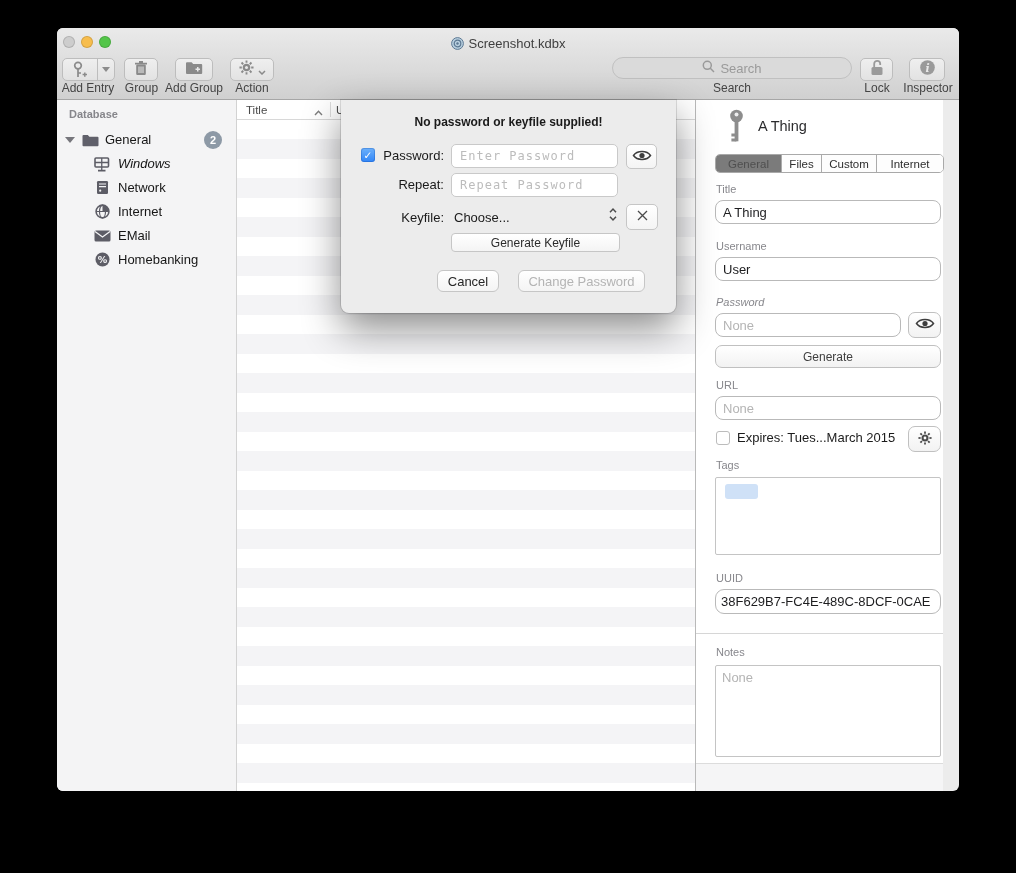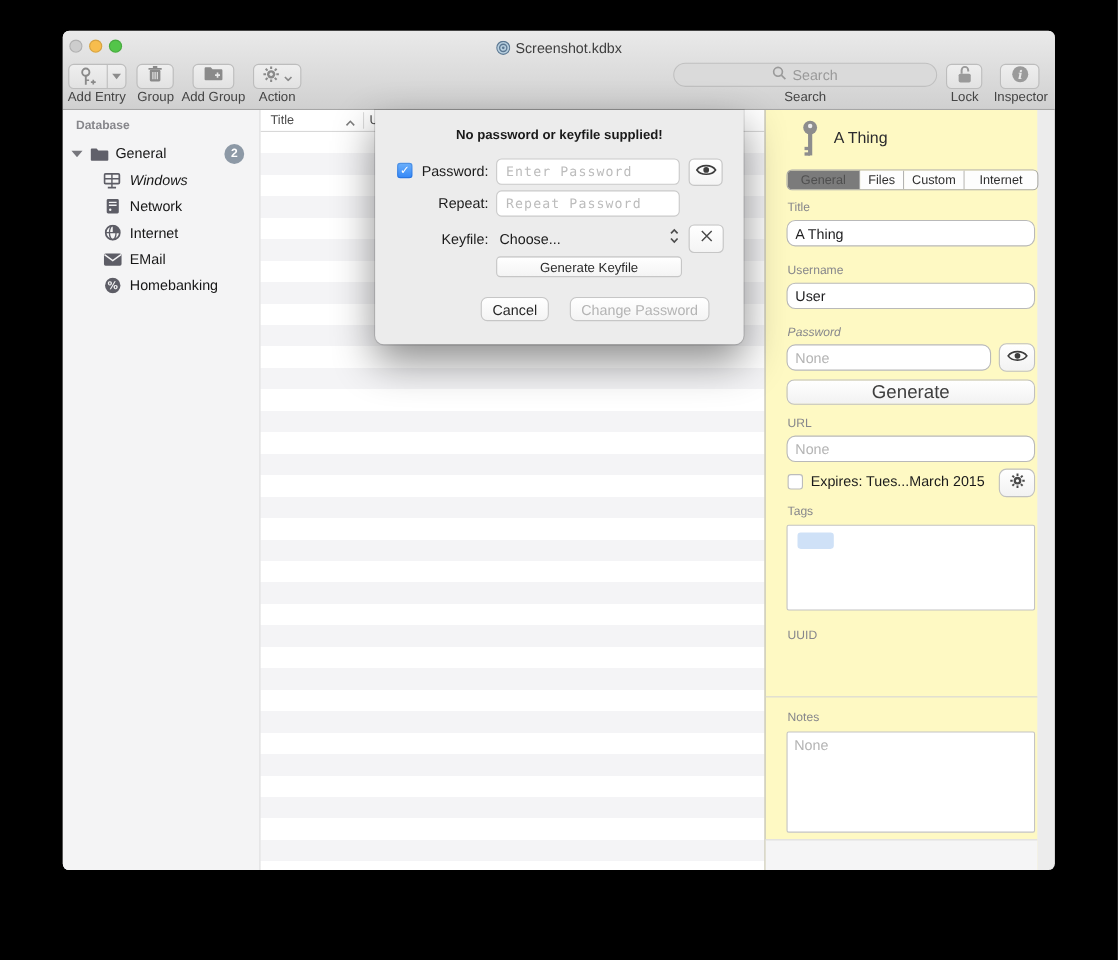--- a/index.html
+++ b/index.html
@@ -44,29 +44,29 @@
            text-align:center; line-height:18px; }
 
   .entrylist { position:absolute; left:180px; top:72px; width:458px; bottom:0; background:#fff; }
   .list-header { position:absolute; left:0; right:0; top:0; height:20px; background:#fff;
                  border-bottom:1px solid #d8d8d8; font-size:11.5px; color:#4a4a4a; }
   .col-div { position:absolute; top:2px; bottom:2px; width:1px; background:#dcdcdc; }
   .stripes { position:absolute; left:0; right:0; top:20px; bottom:0;
              background:repeating-linear-gradient(to bottom,#ffffff 0 19.5px,#f4f4f6 19.5px 39px); }
 
   .inspector { position:absolute; left:638px; top:72px; width:248px; bottom:0;
-               background:#fef9c3; border-left:1px solid #b9b9b9; }
+               background:#ffffff; border-left:1px solid #b9b9b9; }
   .lbl { position:absolute; font-size:11px; color:#87878c; }
   .fld { position:absolute; background:#fff; border:1px solid #b9b9b9; border-radius:8px;
          font-size:13px; color:#1d1d1f; padding:0 7px; outline:none;
          font-family:"Liberation Sans","DejaVu Sans",sans-serif; }
   .fld::placeholder { color:#b4b4b4; }
   .btnw { position:absolute; background:linear-gradient(#ffffff,#f2f2f2); border:1px solid #c0c0c0;
           border-radius:7px; display:flex; align-items:center; justify-content:center;
-          font-size:17px; color:#3f3f3f;text-align:center; }
+          font-size:12px; color:#3f3f3f;text-align:center; }
   .seg { position:absolute; left:19px; top:54px; height:19px; display:flex;
          border:1px solid #a9a9a9; border-radius:5px; overflow:hidden; font-size:11.5px; }
   .seg > div { display:flex; align-items:center; justify-content:center;
                background:#fdfdfd; color:#2e2e2e; border-right:1px solid #ababab; }
   .seg > div:last-child { border-right:none; }
   .seg > div.sel { background:#7b7b7b; color:#4f4f4f; }
   .box { position:absolute; background:#fff; border:1px solid #c4c4c4; border-radius:2px; }
   .chip { position:absolute; left:9px; top:6px; width:33px; height:15px;
           background:#cfe1f7; border-radius:3px; }
   .hline { position:absolute; left:0; right:0; height:1px; background:#d6d6d6; }
@@ -323,20 +323,21 @@
             <circle cx="8" cy="8" r="1.6" fill="#fff"></circle>
           </svg></span>
       </div>
 
     <span class="lbl" style="left:20px; top:359px;">Tags</span>
     <div class="box" style="left:19px; top:377px; width:226px; height:78px;">
       <span class="chip"></span>
     </div>
 
     <span class="lbl" style="left:20px; top:472px;">UUID</span>
+    <input class="fld" style="left: 19px; top: 489px; width: 226px; height: 25px; border-radius: 9px; padding: 0px 5px;" value="38F629B7-FC4E-489C-8DCF-0CAE">
 
     <div class="hline" style="top:533px;"></div>
 
     <span class="lbl" style="left:20px; top:546px;">Notes</span>
     <textarea class="fld" style="left: 19px; top: 565px; width: 226px; height: 92px; border-radius: 2px; border-color: rgb(196, 196, 196); padding: 4px 6px; resize: none;" placeholder="None"></textarea>
 
     <div class="insp-footer"></div>
   </div>
 
   <div class="sheet">

